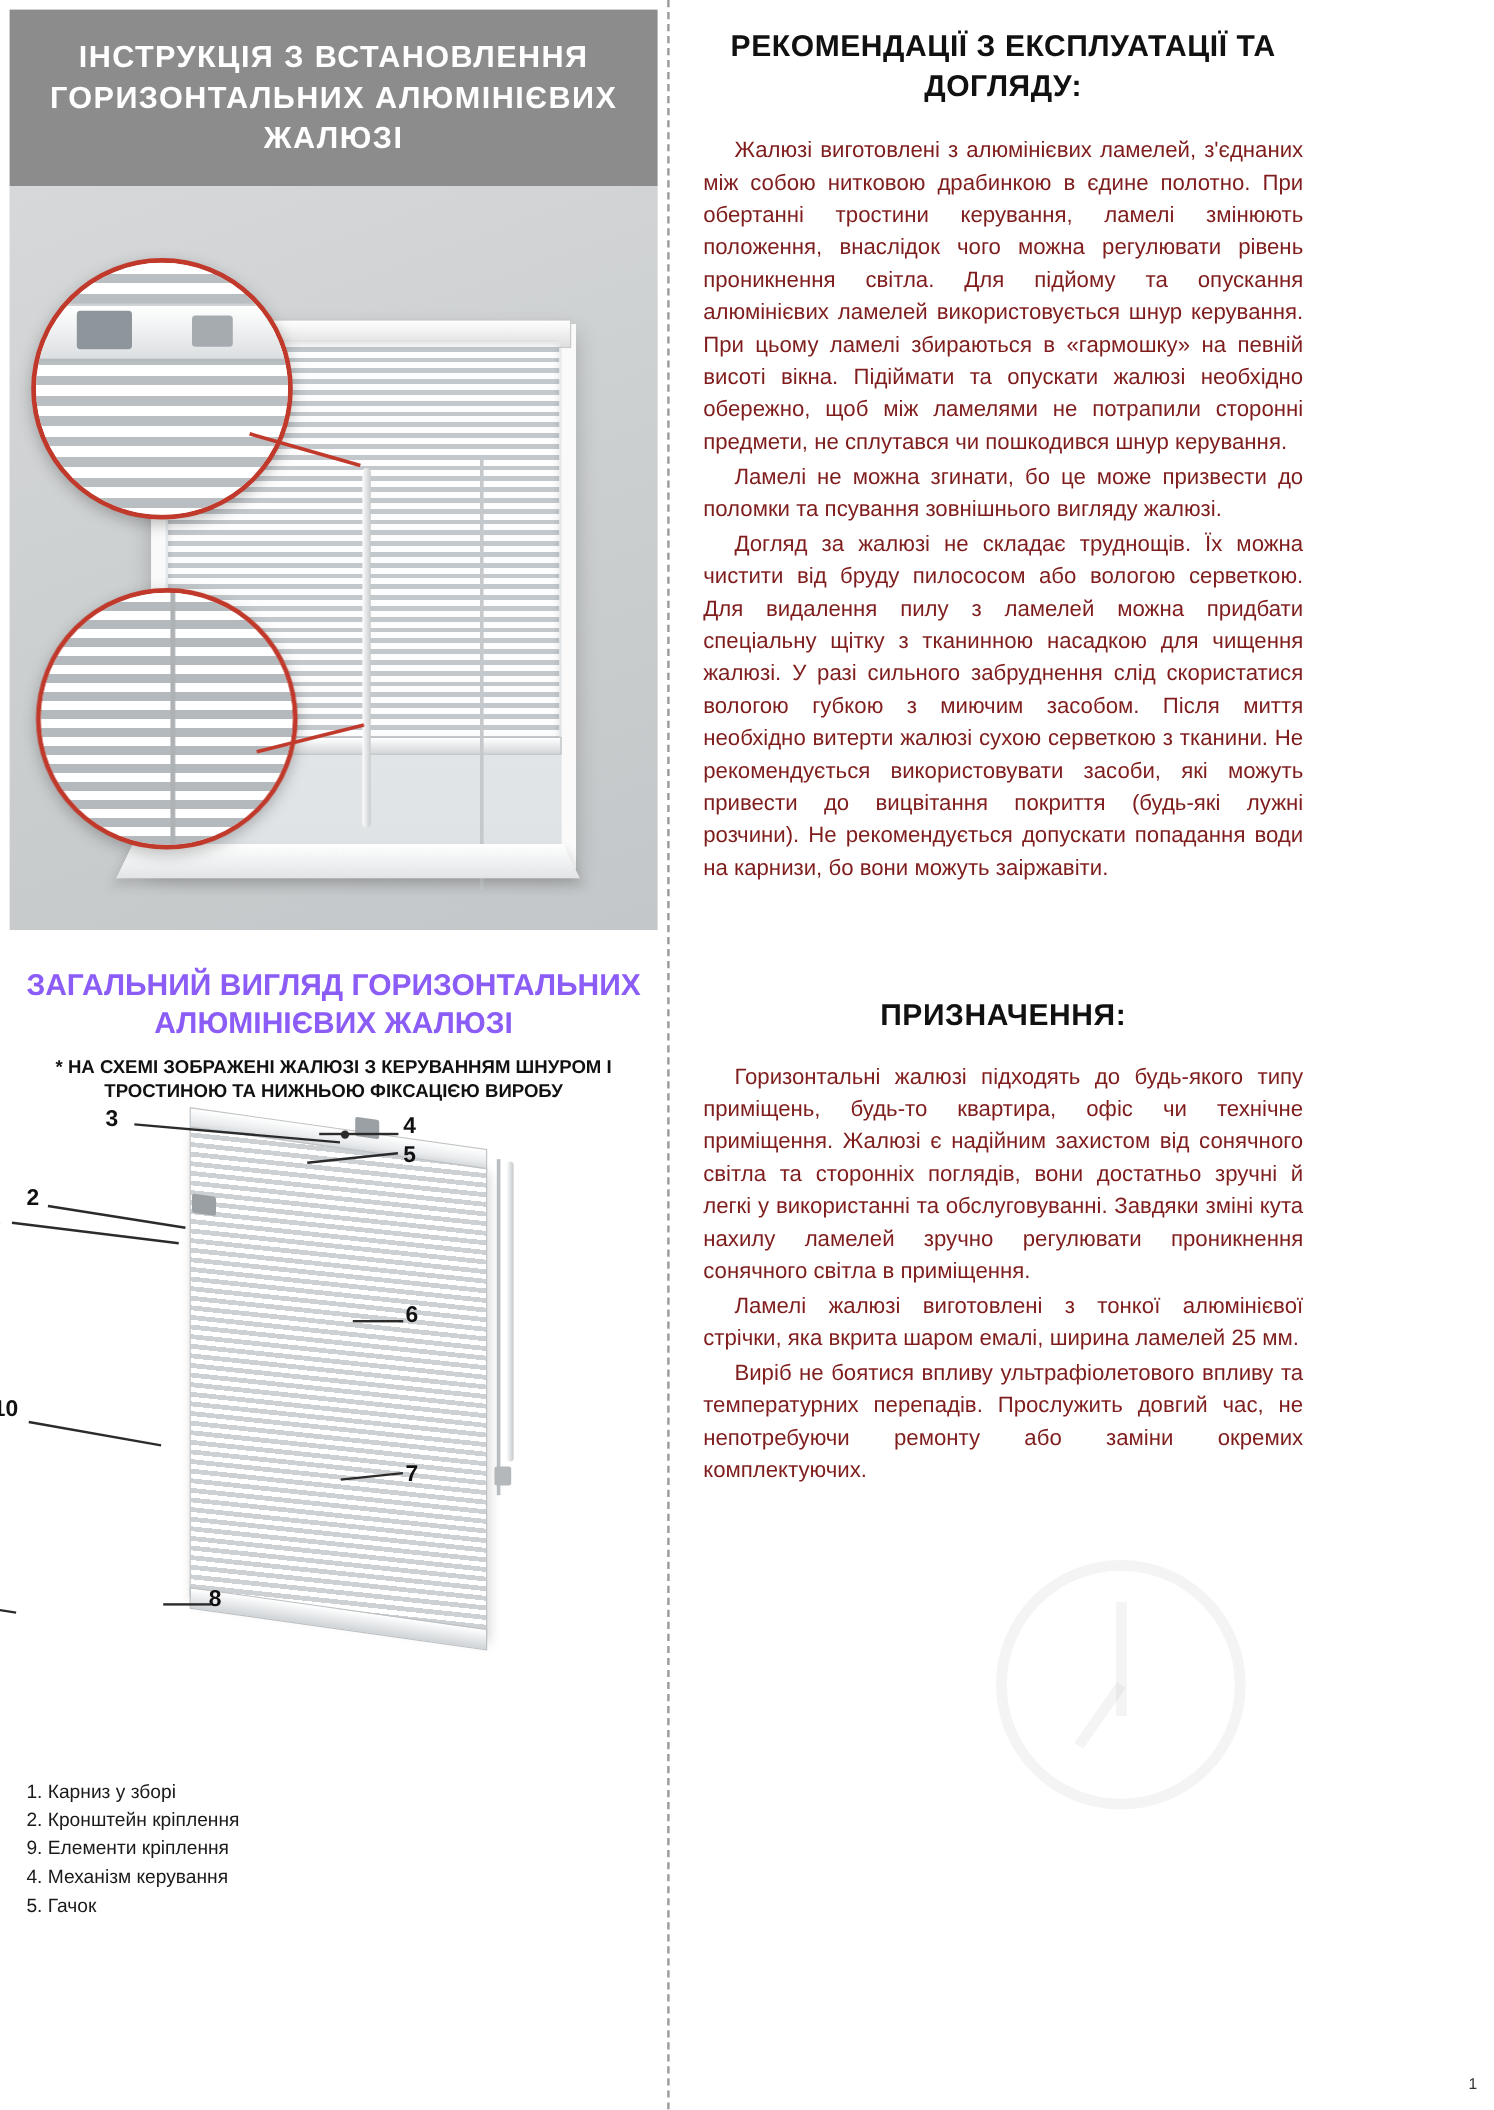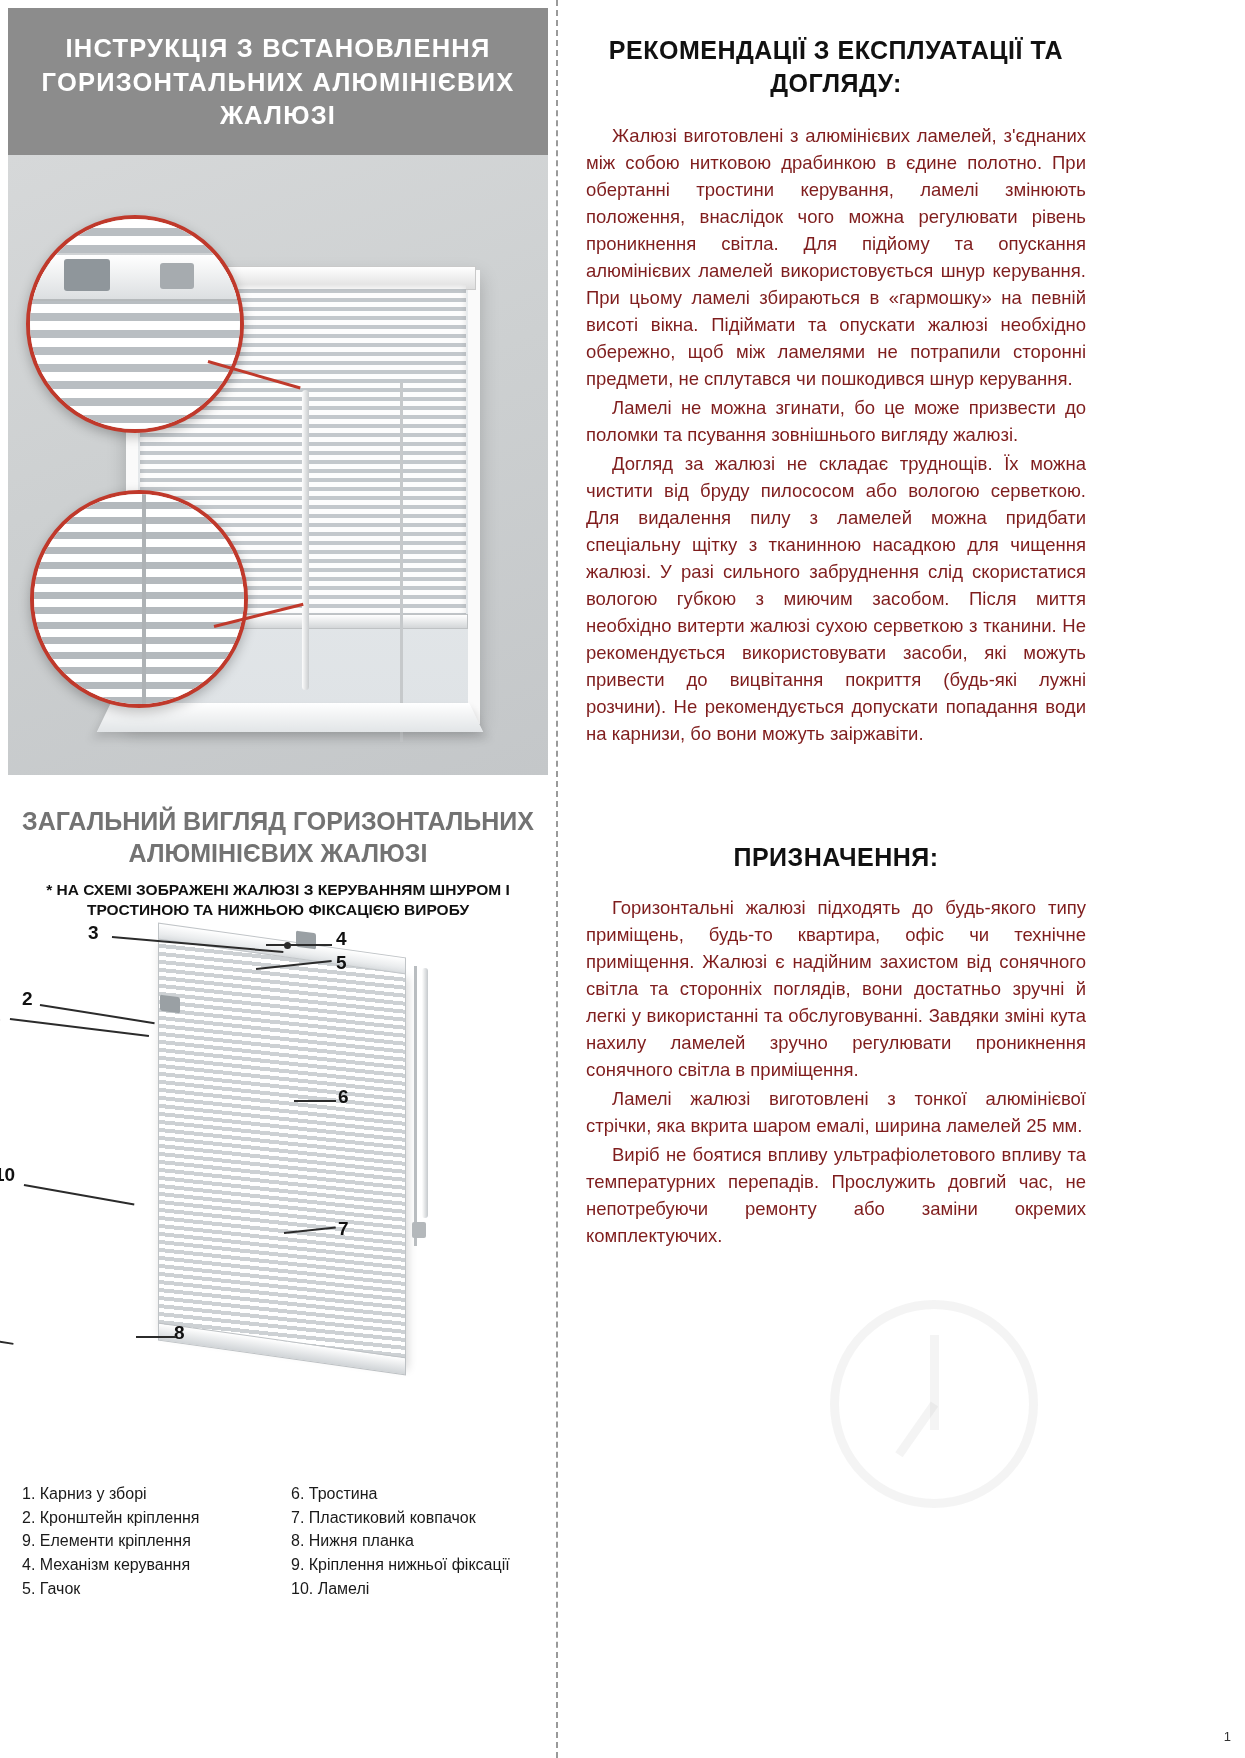--- a/index.html
+++ b/index.html
@@ -229,21 +229,21 @@
   .sub-title-wrap {
     margin-top: 30px;
     text-align: center;
     padding: 0 12px;
   }
   .sub-title {
     font-size: 25px;
     font-weight: bold;
     line-height: 1.3;
     text-transform: uppercase;
-    color: #737373;
+    color: #8b5cf6;
   }
   .sub-note {
     margin-top: 10px;
     font-size: 15.5px;
     font-weight: bold;
     line-height: 1.3;
     text-transform: uppercase;
     color: #111;
   }
 
@@ -351,21 +351,21 @@
     gap: 18px;
     font-size: 16px;
     line-height: 1.48;
   }
   .legend-col { flex: 1; }
 
   
   .right-col {
     position: absolute;
     left: 586px;
-    top: 34px;
+    top: 23px;
     width: 500px;
   }
   .r-title {
     text-align: center;
     font-size: 25px;
     font-weight: bold;
     text-transform: uppercase;
     line-height: 1.32;
     color: #111;
     letter-spacing: 0.5px;
@@ -491,27 +491,20 @@
   </div>
 
   <div class="legend">
     <div class="legend-col">
       <div class="legend-item">1. Карниз у зборі</div>
       <div class="legend-item">2. Кронштейн кріплення</div>
       <div class="legend-item">9. Елементи кріплення</div>
       <div class="legend-item">4. Механізм керування</div>
       <div class="legend-item">5. Гачок</div>
     </div>
-    <div class="legend-col">
-      <div class="legend-item">6. Тростина</div>
-      <div class="legend-item">7. Пластиковий ковпачок</div>
-      <div class="legend-item">8. Нижня планка</div>
-      <div class="legend-item">9. Кріплення нижньої фіксації</div>
-      <div class="legend-item">10. Ламелі</div>
-    </div>
   </div>
 
   <div class="right-col">
     <div class="r-title">Рекомендації з експлуатації та догляду:</div>
     <div class="r-body">
       <p>Жалюзі виготовлені з алюмінієвих ламелей, з'єднаних між собою нитковою драбинкою в єдине полотно. При обертанні тростини керування, ламелі змінюють положення, внаслідок чого можна регулювати рівень проникнення світла. Для підйому та опускання алюмінієвих ламелей використовується шнур керування. При цьому ламелі збираються в «гармошку» на певній висоті вікна. Підіймати та опускати жалюзі необхідно обережно, щоб між ламелями не потрапили сторонні предмети, не сплутався чи пошкодився шнур керування.</p>
       <p>Ламелі не можна згинати, бо це може призвести до поломки та псування зовнішнього вигляду жалюзі.</p>
       <p>Догляд за жалюзі не складає труднощів. Їх можна чистити від бруду пилососом або вологою серветкою. Для видалення пилу з ламелей можна придбати спеціальну щітку з тканинною насадкою для чищення жалюзі. У разі сильного забруднення слід скористатися вологою губкою з миючим засобом. Після миття необхідно витерти жалюзі сухою серветкою з тканини. Не рекомендується використовувати засоби, які можуть привести до вицвітання покриття (будь-які лужні розчини). Не рекомендується допускати попадання води на карнизи, бо вони можуть заіржавіти.</p>
     </div>
 

